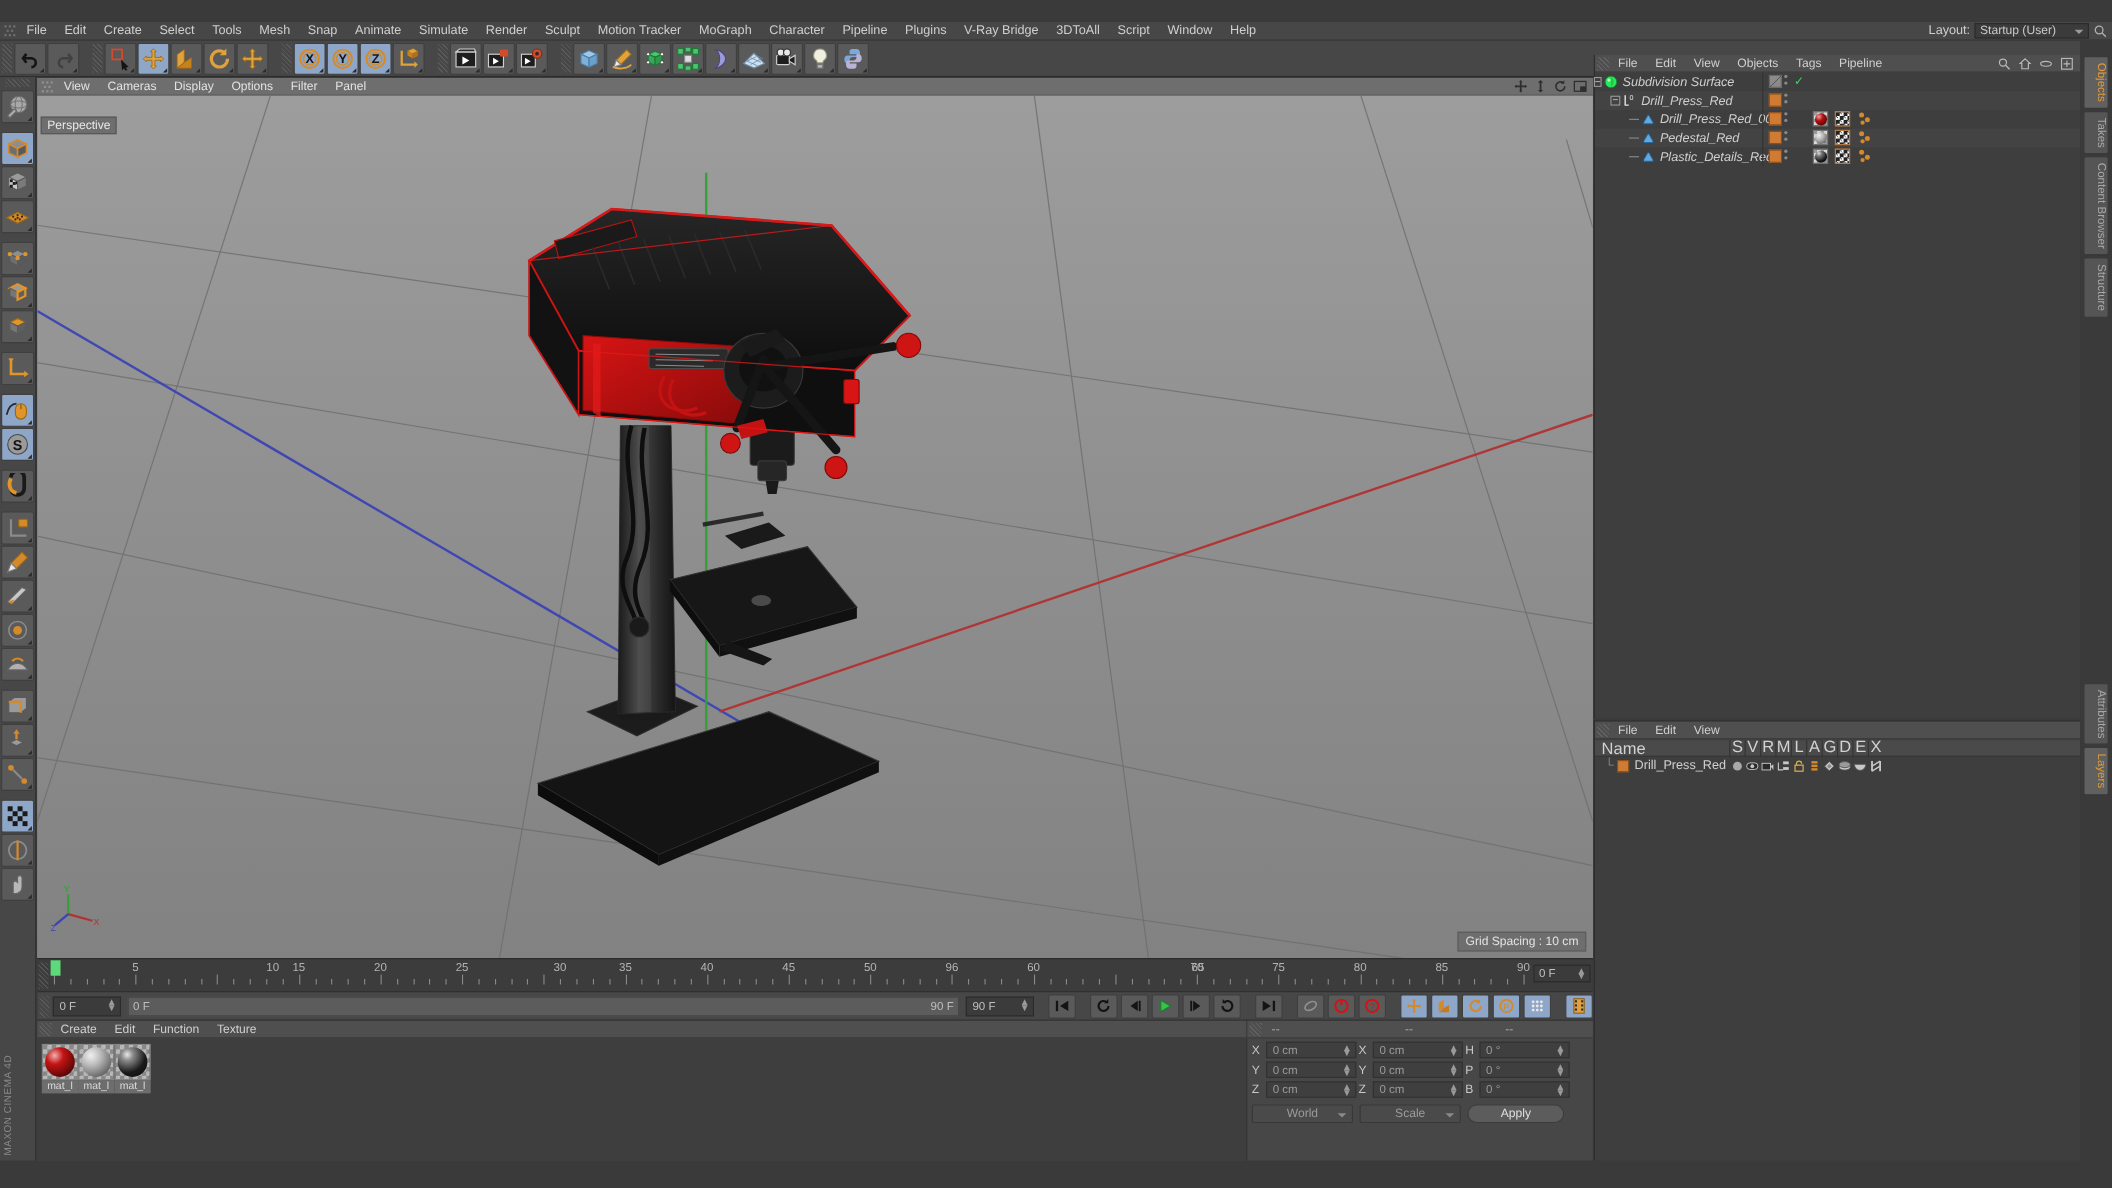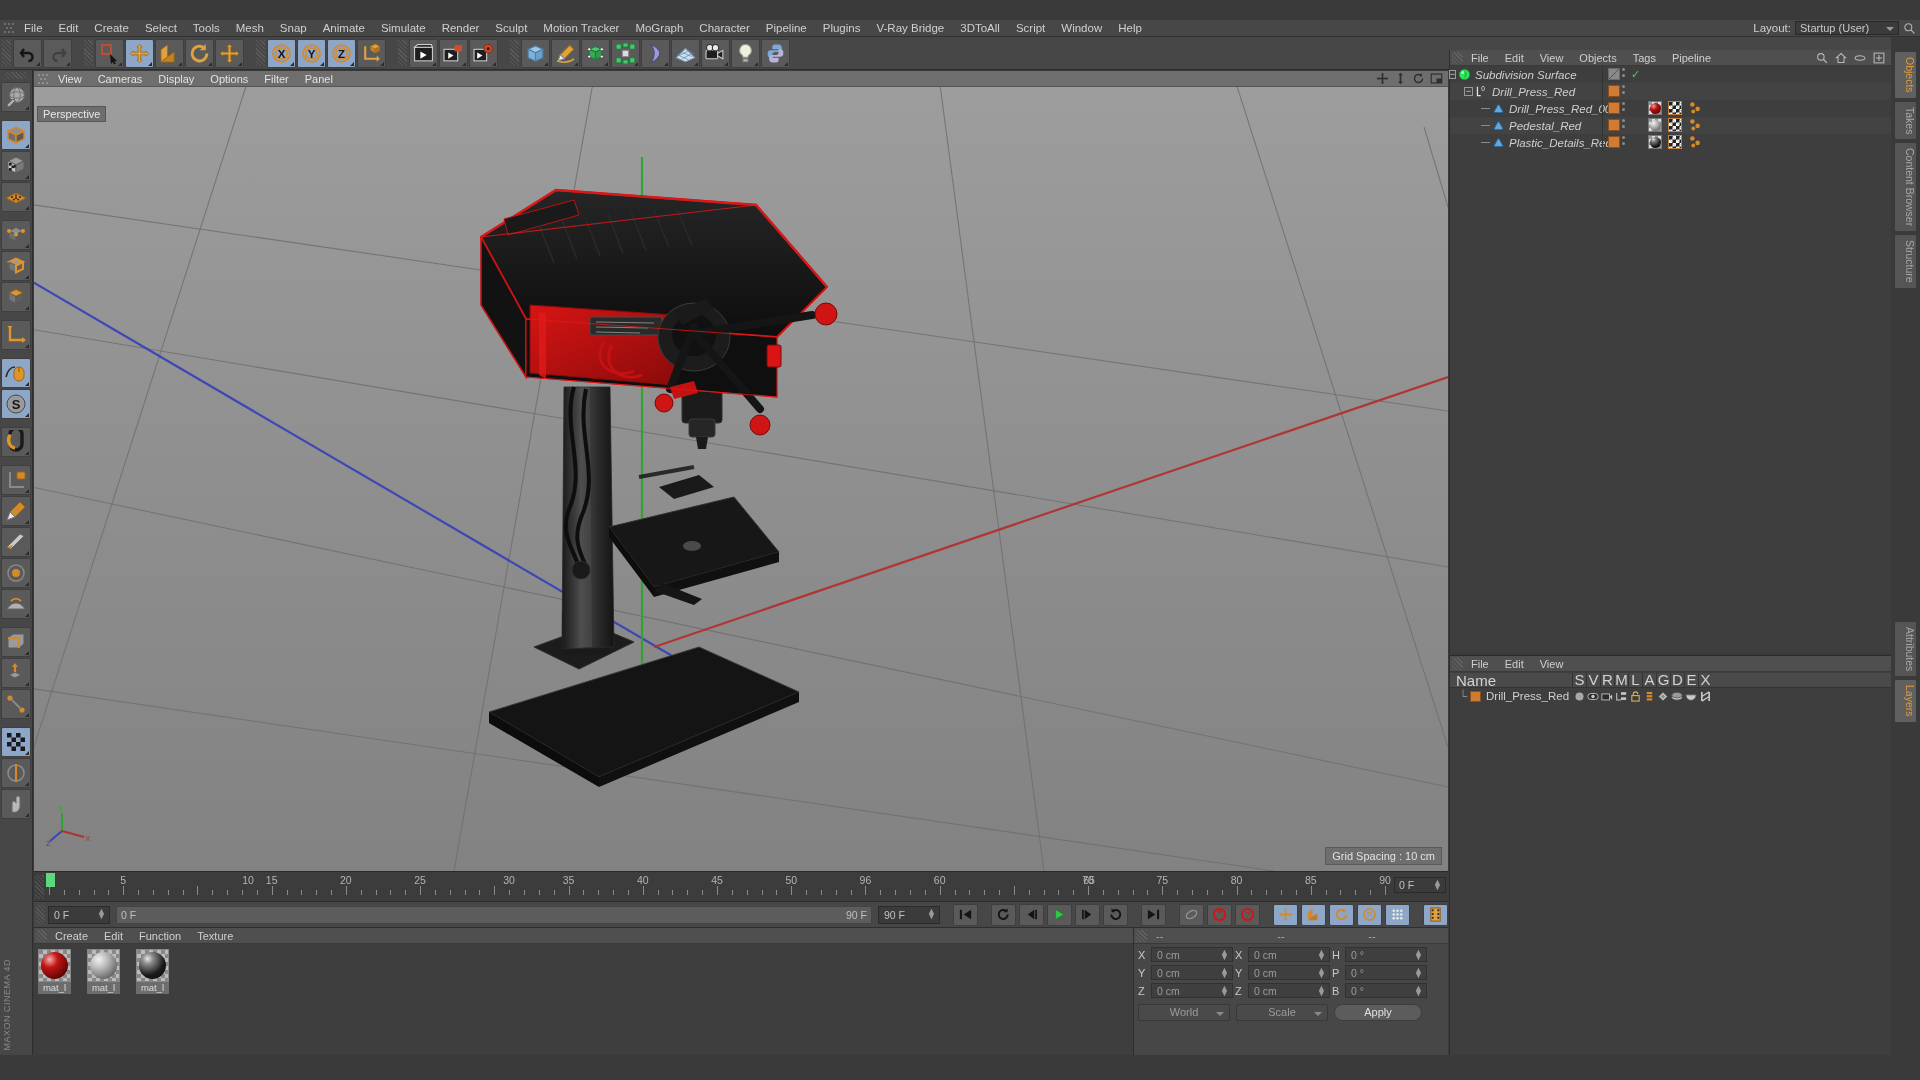--- a/index.html
+++ b/index.html
@@ -190,21 +190,21 @@
   .panel-menubar {
     height: 16px; background: #4f4f4f; display: flex; align-items: center;
     border-bottom: 1px solid #3a3a3a;
   }
   .panel-menubar .menu-item { font-size: 11px; padding: 0 8px; color: #cfcfcf; }
   .pgrip {
     width: 11px; height: 12px; margin-left: 2px;
     background-image: repeating-linear-gradient(45deg,#6e6e6e 0 1px,transparent 1px 3px);
     opacity: .6;
   }
-  .mat-body { padding: 5px 4px; display: flex; gap: 16px; background: #3e3e3e; height: 111px; }
+  .mat-body { padding: 5px 4px; display: flex; gap: 0; background: #3e3e3e; height: 111px; }
   .mat-item { width: 33px; }
   .mat-thumb {
     width: 33px; height: 33px;
     background-image:
       linear-gradient(45deg,#bbb 25%,transparent 25%,transparent 75%,#bbb 75%),
       linear-gradient(45deg,#bbb 25%,#888 25%,#888 75%,#bbb 75%);
     background-size: 8px 8px; background-position: 0 0, 4px 4px;
     border: 1px solid #888; position: relative; overflow: hidden;
   }
   .mat-ball { position: absolute; left: 2px; top: 2px; width: 27px; height: 27px; border-radius: 50%; }

